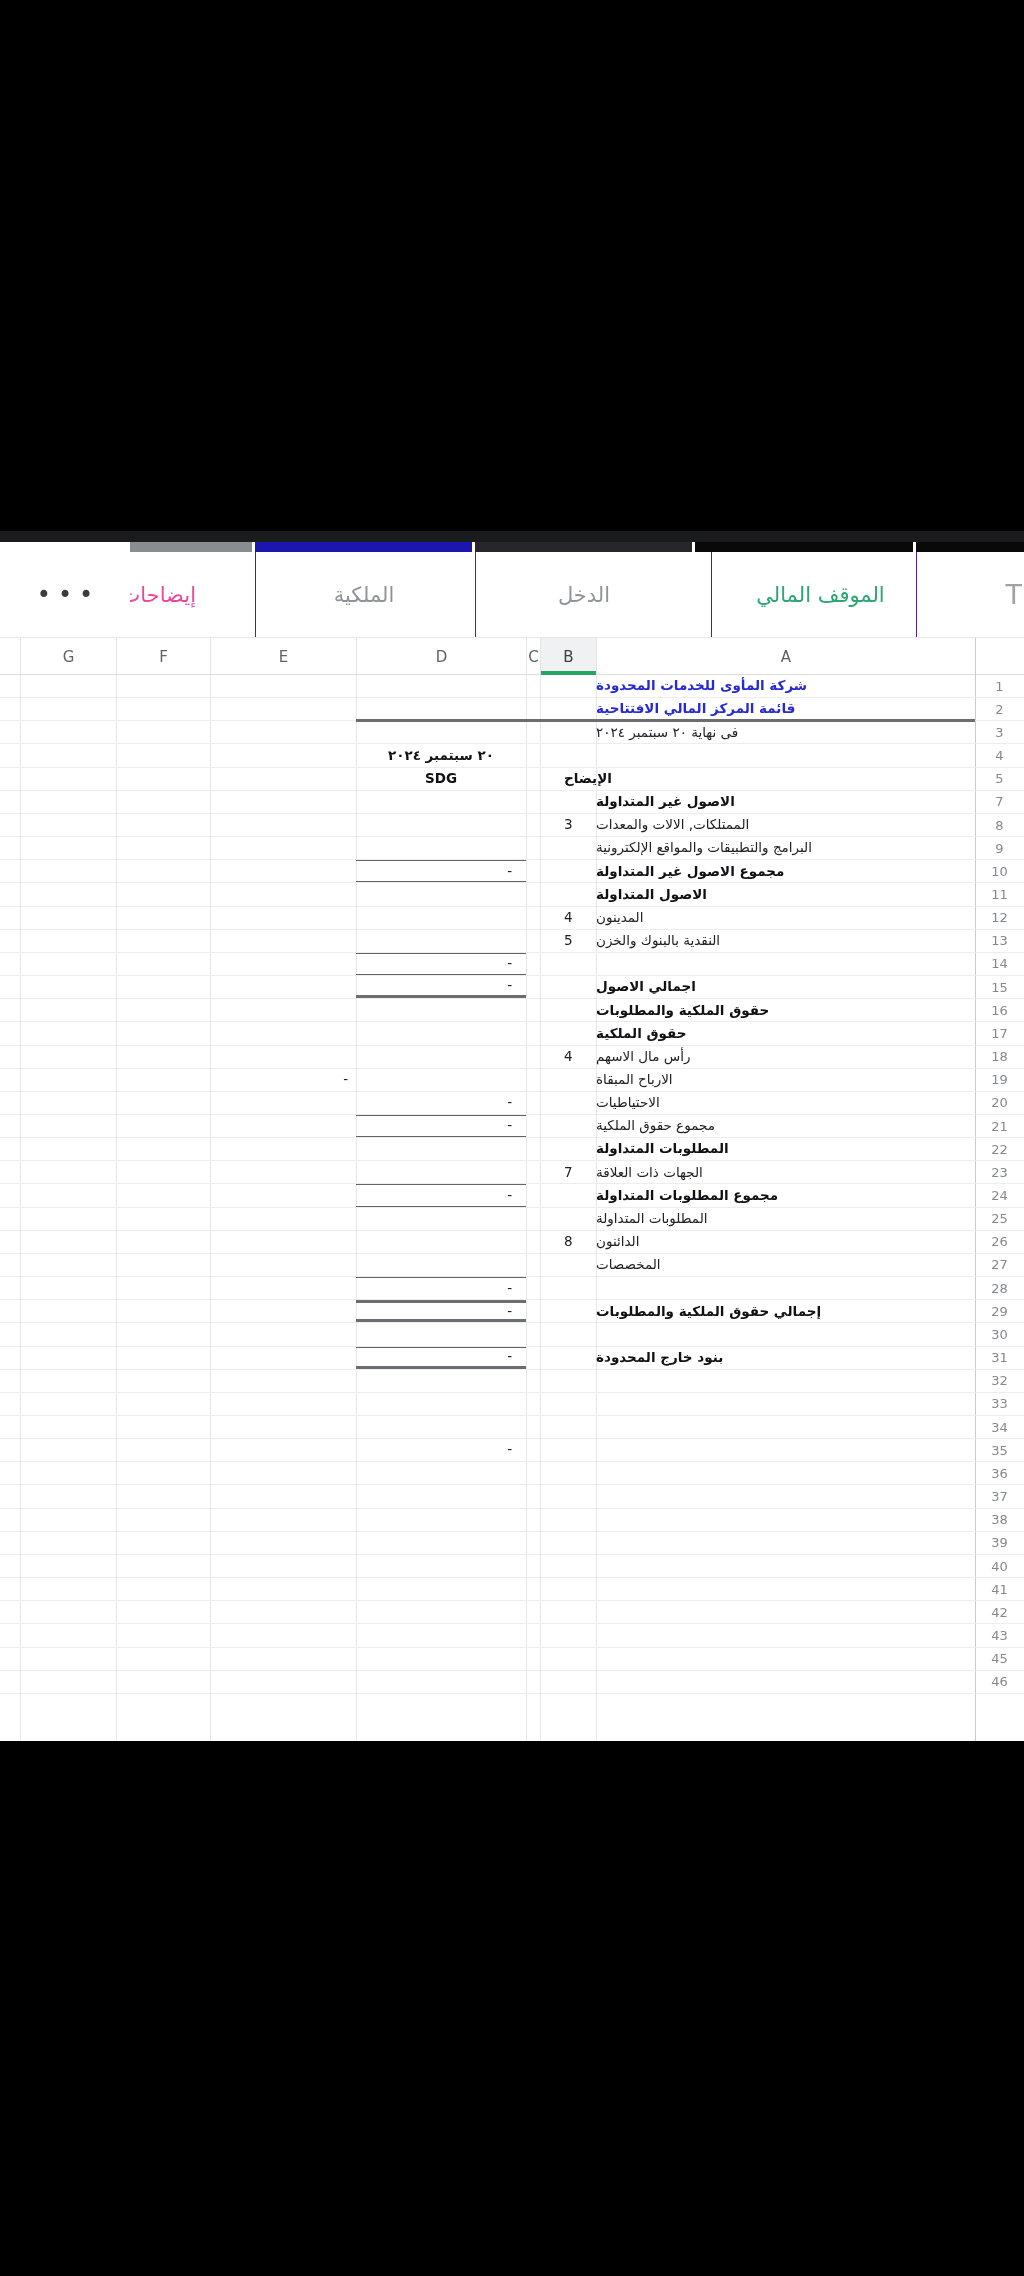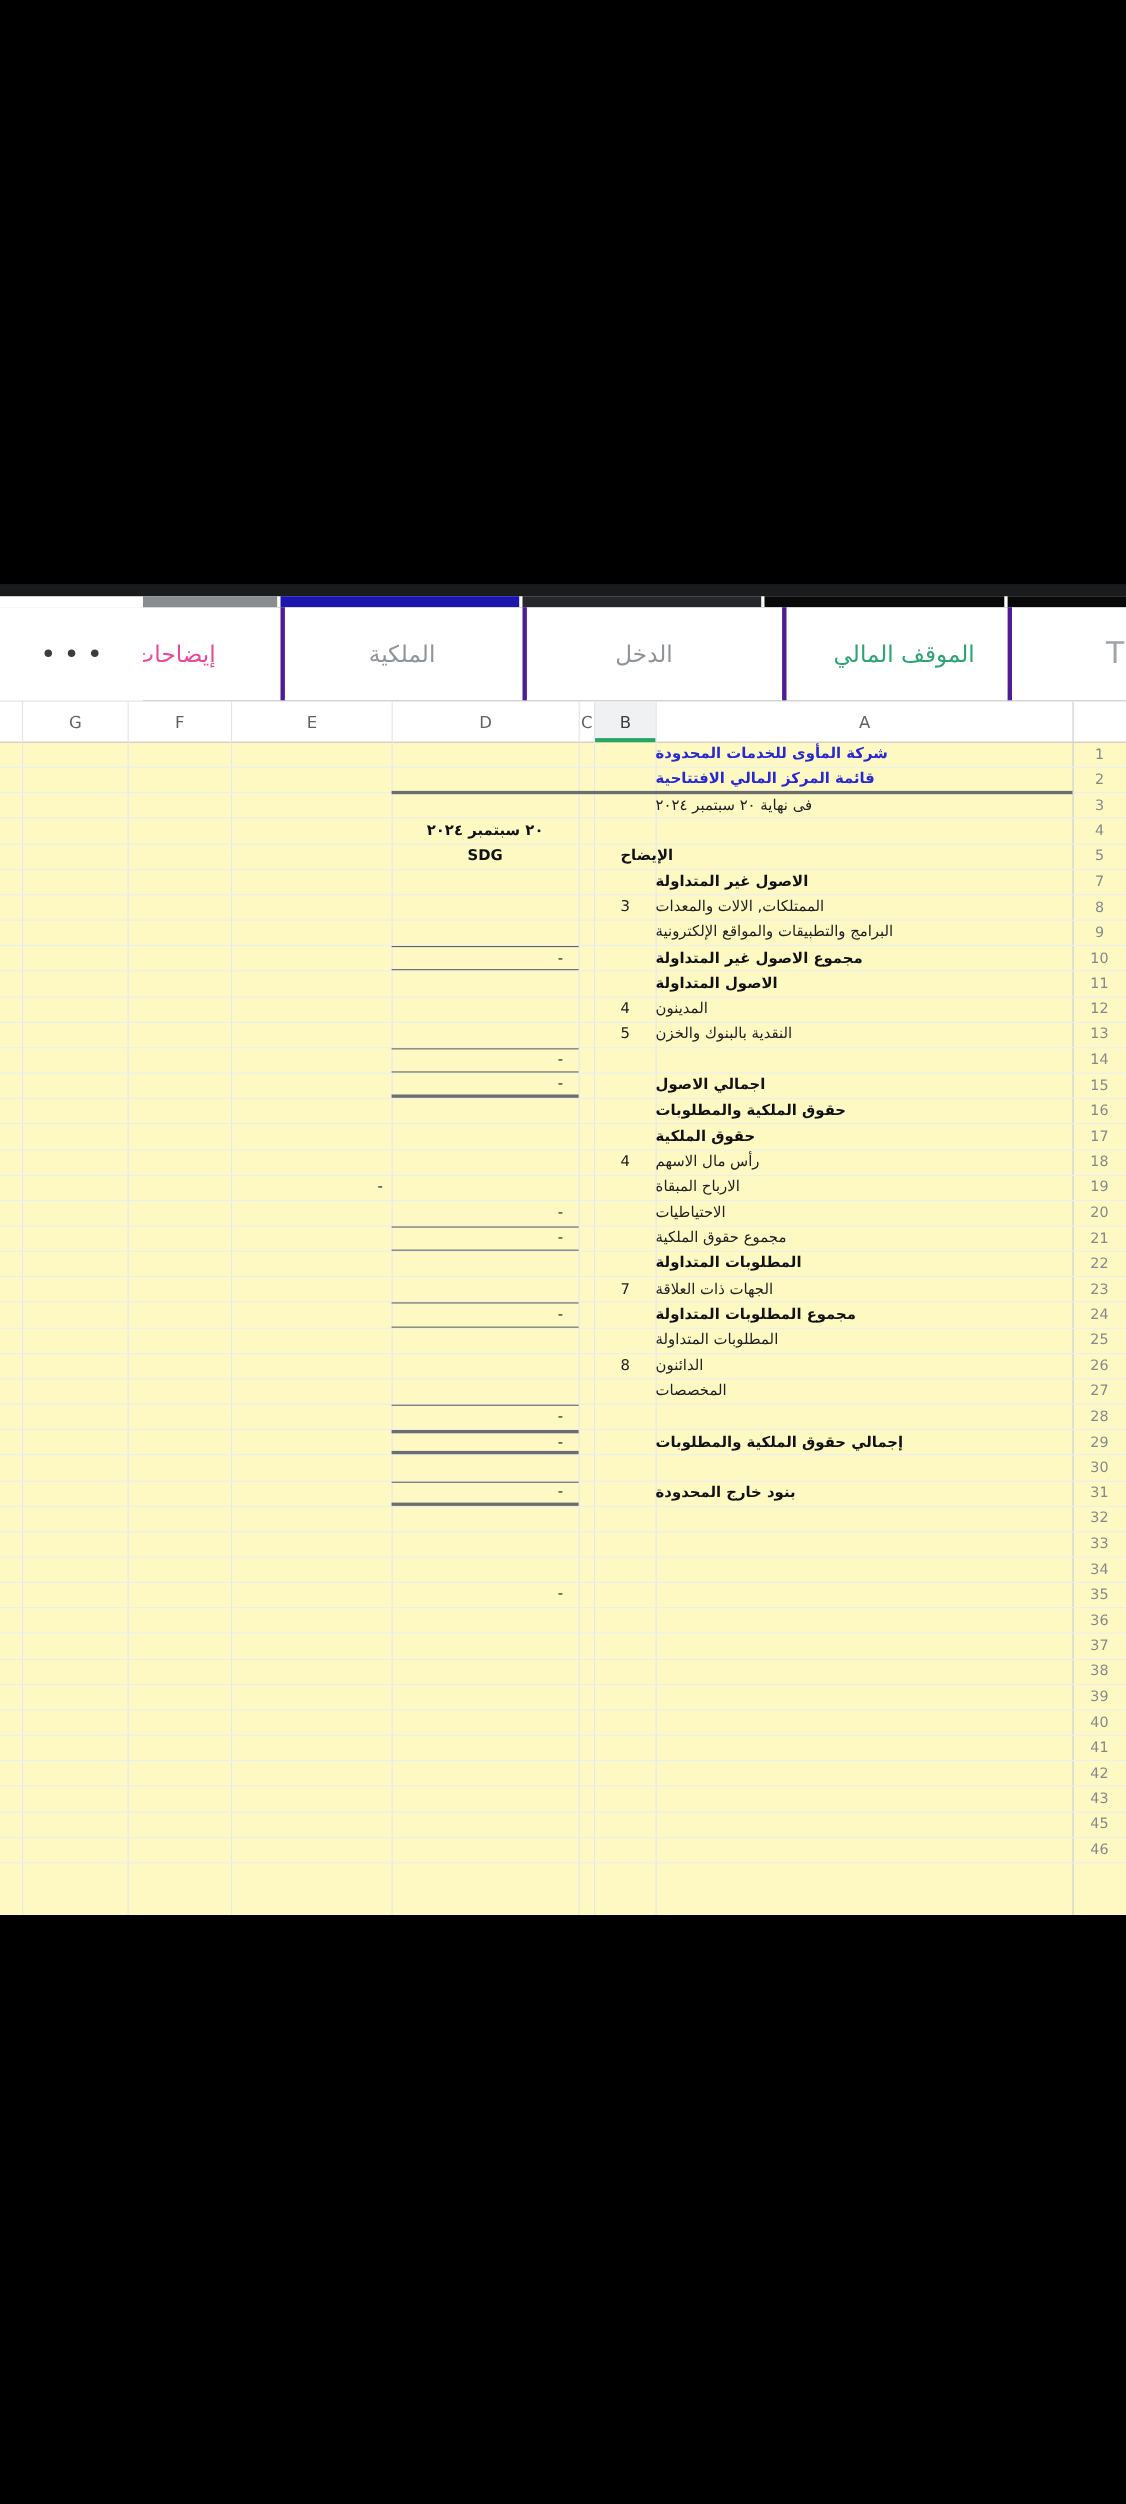--- a/index.html
+++ b/index.html
@@ -9,39 +9,39 @@
   #black-top{top:0;height:531px;}
   #status-strip{position:absolute;left:0;top:531px;width:1024px;height:11px;background:#1a1b1d;}
   #black-bottom{top:1741px;height:535px;}
 
   
   #tab-strip{position:absolute;left:0;top:542px;width:1024px;height:10px;background:#fff;}
   .strip-seg{position:absolute;top:0;height:10px;}
   #tab-bar{position:absolute;left:0;top:552px;width:1024px;height:85px;background:#fff;}
   .tab{position:absolute;top:0;height:85px;display:flex;align-items:center;justify-content:center;
        font-size:21px;color:#8f9499;box-sizing:border-box;overflow:visible;white-space:nowrap;}
-  .tab.divider{border-left:4px solid #4c1d95;}
+  .tab.divider{border-left:1px solid #4c1d95;}
   .tab.active{color:#2ba572;}
   #tab-notes-label{position:absolute;right:56px;top:0;height:85px;display:flex;align-items:center;color:#ec4899;}
   #tab-t-label{position:absolute;right:2px;top:0;height:85px;display:flex;align-items:center;font-size:27px;color:#a0a3a7;}
   #more-tabs{position:absolute;left:0;top:0;width:130px;height:85px;background:#fff;z-index:5;
              display:flex;align-items:center;justify-content:center;}
   #more-dots{font-size:24px;letter-spacing:7px;color:#3a3d40;padding-left:7px;}
 
   
   #col-headers{position:absolute;left:0;top:637px;width:1024px;height:38px;background:#fff;
                border-top:1px solid #e7e8ea;border-bottom:1px solid #dadce0;box-sizing:border-box;}
   .hcell{position:absolute;top:0;height:37px;display:flex;align-items:center;justify-content:center;
          font-size:15px;color:#5f6368;box-sizing:border-box;border-left:1px solid #e3e4e6;}
   .hcell.first{border-left:none;}
   .hcell.selected{background:#f0f1f3;color:#3c4043;}
   .hcell .selbar{position:absolute;left:0;right:0;bottom:0;height:4px;background:#27a566;}
 
   
-  #grid{position:absolute;left:0;top:675px;width:1024px;height:1066px;background:#fef9c3;overflow:hidden;}
+  #grid{position:absolute;left:0;top:675px;width:1024px;height:1066px;background:#ffffff;overflow:hidden;}
   .vline{position:absolute;top:0;bottom:0;width:1px;background:#e6e7e9;z-index:0;}
   .vline.rowhdr{background:#c9cbcd;}
   .row{position:relative;width:1024px;height:23.17px;box-sizing:border-box;border-bottom:1px solid #eceded;z-index:1;}
   .cell{position:absolute;top:0;height:100%;display:flex;align-items:center;font-size:13.5px;color:#202124;
         box-sizing:border-box;line-height:1;}
   .cA{left:596px;width:379px;justify-content:flex-end;padding-right:5px;direction:rtl;}
   .cB{left:564px;width:56px;justify-content:flex-end;padding-right:6px;direction:rtl;}
   .cD{left:356px;width:170px;justify-content:flex-end;padding-right:14px;}
   .cD.center{justify-content:center;padding-right:0;direction:rtl;}
   .cE{left:210px;width:146px;justify-content:flex-end;padding-right:8px;}

